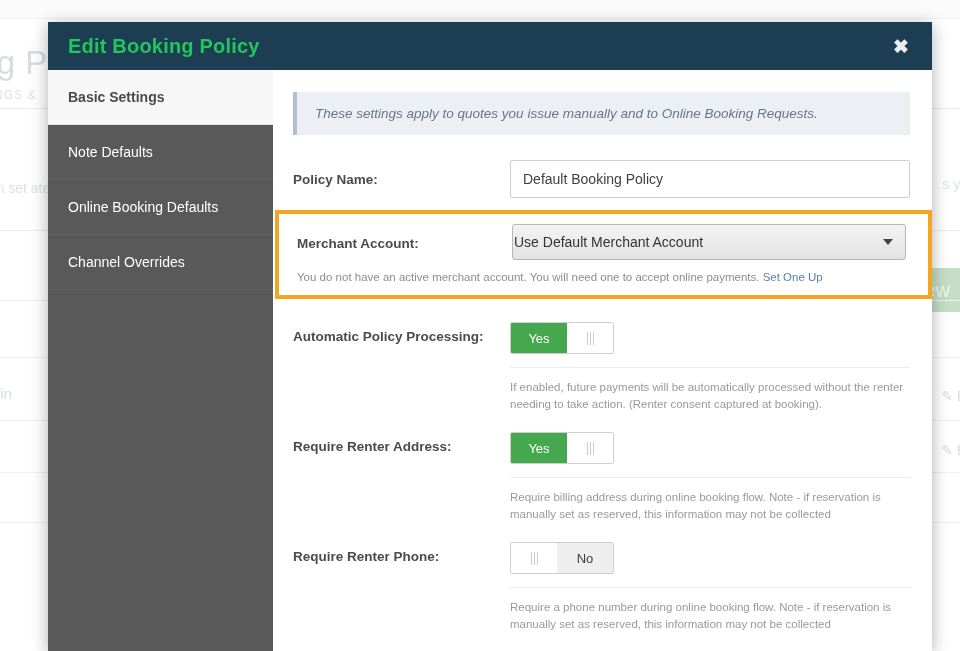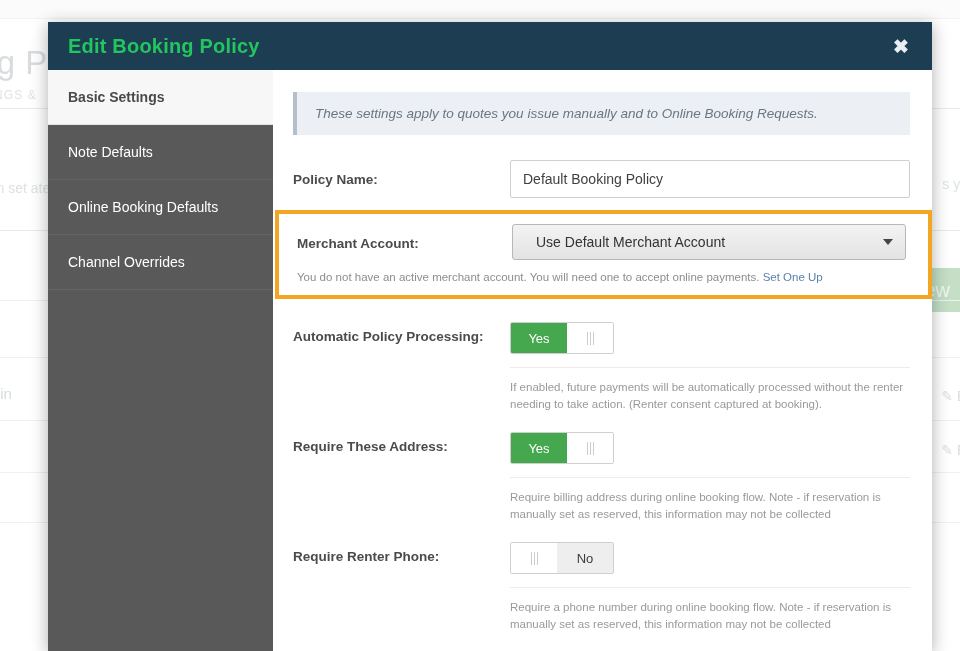--- a/index.html
+++ b/index.html
@@ -237,21 +237,21 @@
 
   .select-box {
     width: 100%;
     height: 36px;
     box-sizing: border-box;
     border: 1px solid #b7b7b7;
     border-radius: 3px;
     background: linear-gradient(#f3f3f3, #e3e3e3);
     display: flex;
     align-items: center;
-    padding: 0 23px;
+    padding: 0 1px;
     font-size: 14px;
     color: #333333;
     cursor: pointer;
     position: relative;
   }
   .select-box .caret {
     position: absolute;
     right: 12px;
     width: 0; height: 0;
     border-left: 5px solid transparent;
@@ -427,21 +427,21 @@
                   <i></i>
                   <i></i>
                 </span>
             </div>
           </div>
           <div class="help-row">If enabled, future payments will be automatically processed without the renter needing to take action. (Renter consent captured at booking).</div>
         </div>
       </div>
 
       <div class="form-row toggle-block">
-        <div class="form-label">Require These Address:</div>
+        <div class="form-label">Require Renter Address:</div>
         <div class="form-field">
           <div class="toggle">
             <div class="seg on">Yes</div>
             <div class="seg grip">
               <span class="grip-lines">
                   <i></i>
                   <i></i>
                   <i></i>
                 </span>
             </div>

